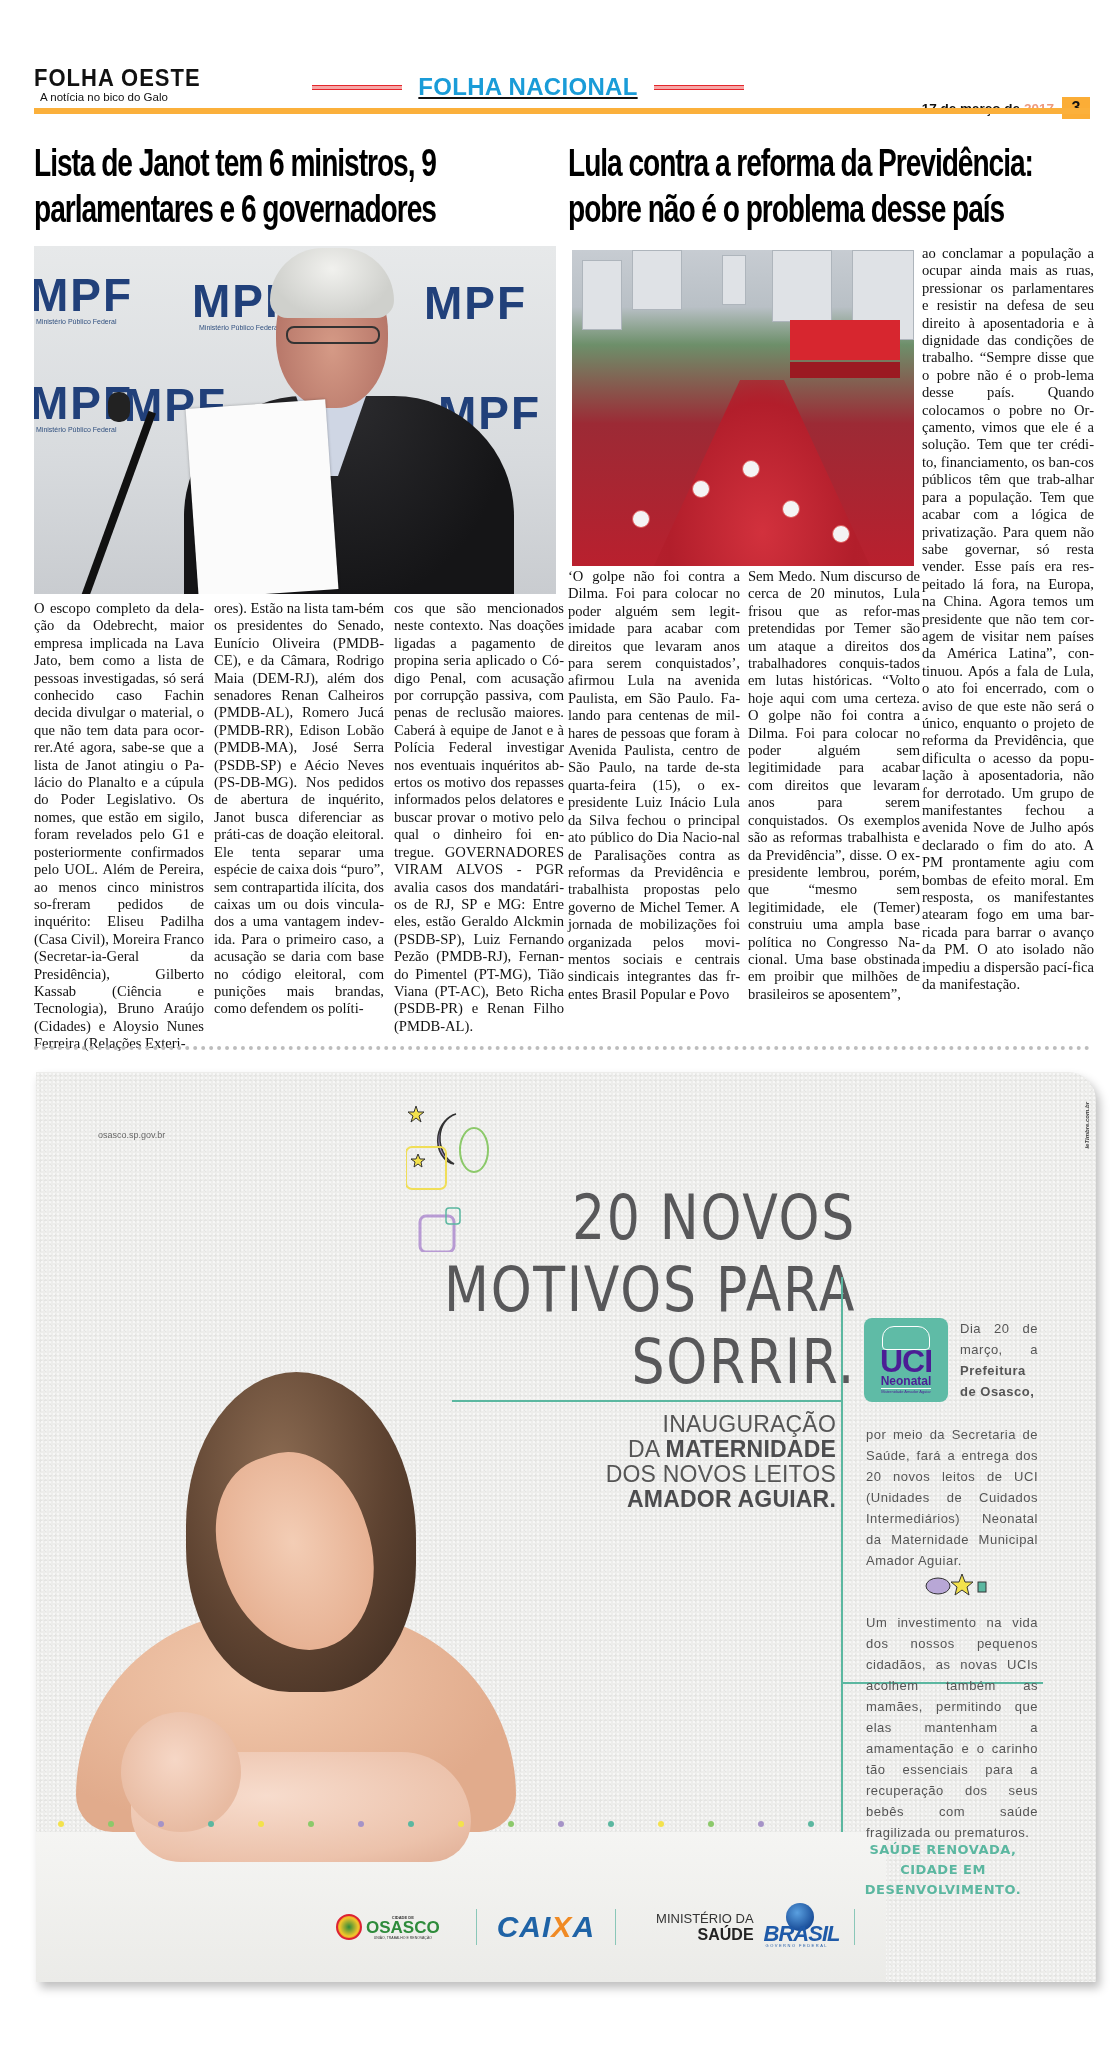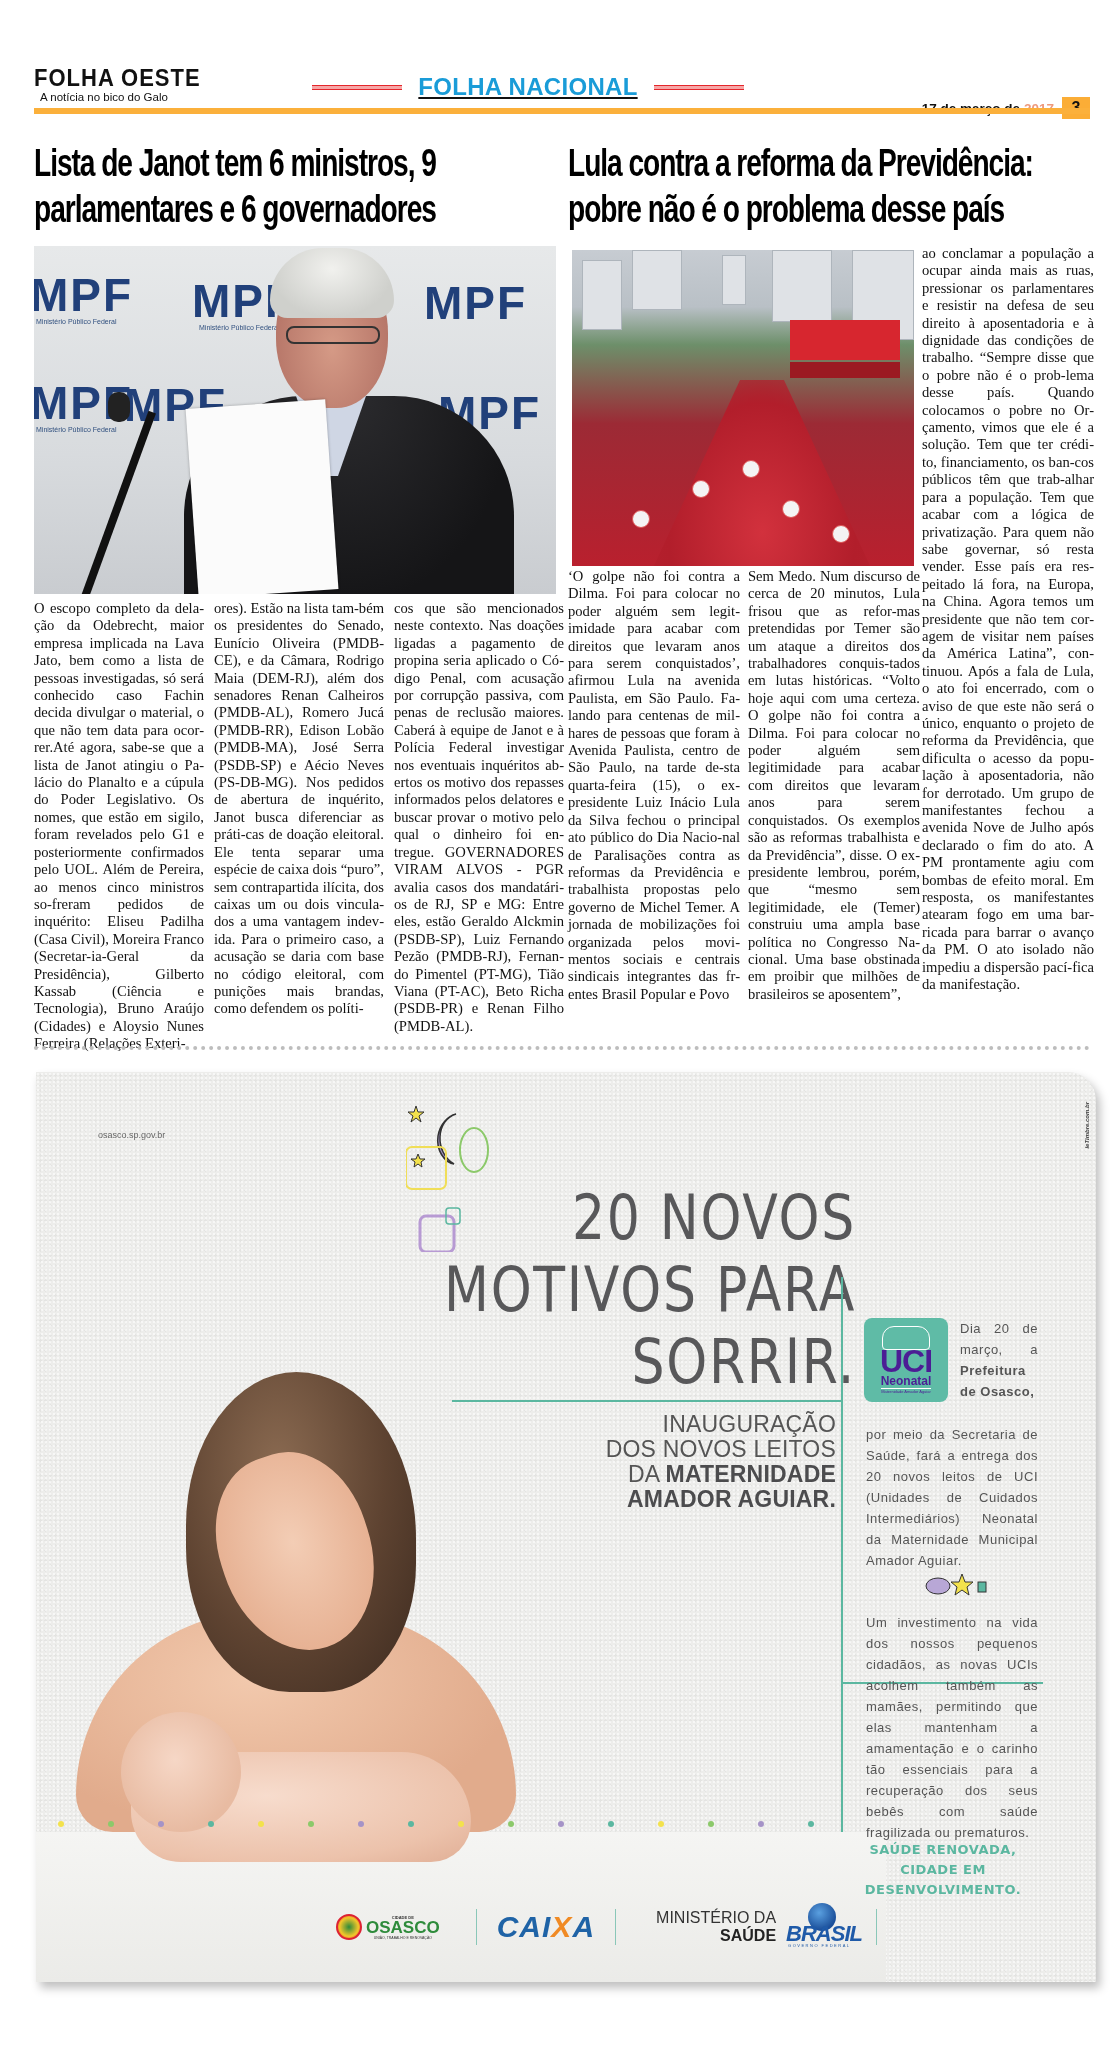--- a/index.html
+++ b/index.html
@@ -92,21 +92,21 @@
   .logo-osasco { display: flex; align-items: center; gap: 4px; padding-right: 16px; }
   .osasco-seal { width: 26px; height: 26px; border-radius: 50%; border: 2px solid #d23; background: radial-gradient(circle,#2d8a3a 0%,#f2c62a 60%,#d23 100%); }
   .osasco-text { display: flex; flex-direction: column; align-items: center; }
   .osasco-pre { font-family: "Liberation Sans", sans-serif; font-size: 4px; font-weight: bold; color: #333; }
   .osasco-name { font-family: "Liberation Sans", sans-serif; font-weight: bold; font-size: 17px; color: #2e8b3b; line-height: 16px; }
   .osasco-sub { font-family: "Liberation Sans", sans-serif; font-size: 3.5px; color: #333; }
   .vsep { width: 1px; height: 36px; background: #8ac7b8; margin: 0 20px; }
   .logo-caixa { font-family: "Liberation Sans", sans-serif; font-weight: bold; font-style: italic; font-size: 30px; color: #1f63a6; letter-spacing: 1px; }
   .logo-caixa .x { color: #f08a24; }
   .logo-min { text-align: right; font-family: "Liberation Sans", sans-serif; margin-right: 10px; }
-  .min-1 { font-size: 16px; color: #333; padding-left: 20px; }
+  .min-1 { font-size: 13px; color: #333; padding-left: 20px; }
   .min-2 { font-size: 16px; font-weight: bold; color: #222; }
   .logo-brasil { position: relative; width: 70px; height: 40px; }
   .brasil-globe { position: absolute; left: 22px; top: -4px; width: 28px; height: 28px; border-radius: 50%; background: radial-gradient(circle at 40% 35%, #5aa0e0 0%, #1b4f9a 70%); }
   .brasil-text { position: absolute; left: 0; top: 14px; font-family: "Liberation Sans", sans-serif; font-weight: bold; font-style: italic; font-size: 22px; color: #1f5aa8; letter-spacing: -1px; }
   .brasil-sub { position: absolute; left: 2px; top: 36px; font-family: "Liberation Sans", sans-serif; font-size: 4px; color: #1f5aa8; letter-spacing: 1.5px; }
 </style>
 </head>
 <body>
 
 <header class="masthead">
@@ -200,22 +200,22 @@
     <div>MOTIVOS PARA</div>
     <div>SORRIR.</div>
   </div>
 
   <div class="line-teal" style="left:416px;top:328px;width:390px;height:1.5px;"></div>
   <div class="line-teal" style="left:805px;top:205px;width:1.5px;height:705px;"></div>
   <div class="line-teal" style="left:805px;top:610px;width:202px;height:1.5px;"></div>
 
   <div class="ad-sub">
     <div>INAUGURAÇÃO</div>
+    <div><span>DA </span><b>MATERNIDADE</b></div>
     <div>DOS NOVOS LEITOS</div>
-    <div><span>DA </span><b>MATERNIDADE</b></div>
     <div><b>AMADOR AGUIAR.</b></div>
   </div>
 
   <div class="mom-shoulder"></div>
   <div class="mom-hair"></div>
   <div class="mom-face"></div>
   <div class="blanket"></div>
   <div class="baby"></div>
   <div class="baby-head"></div>
 

